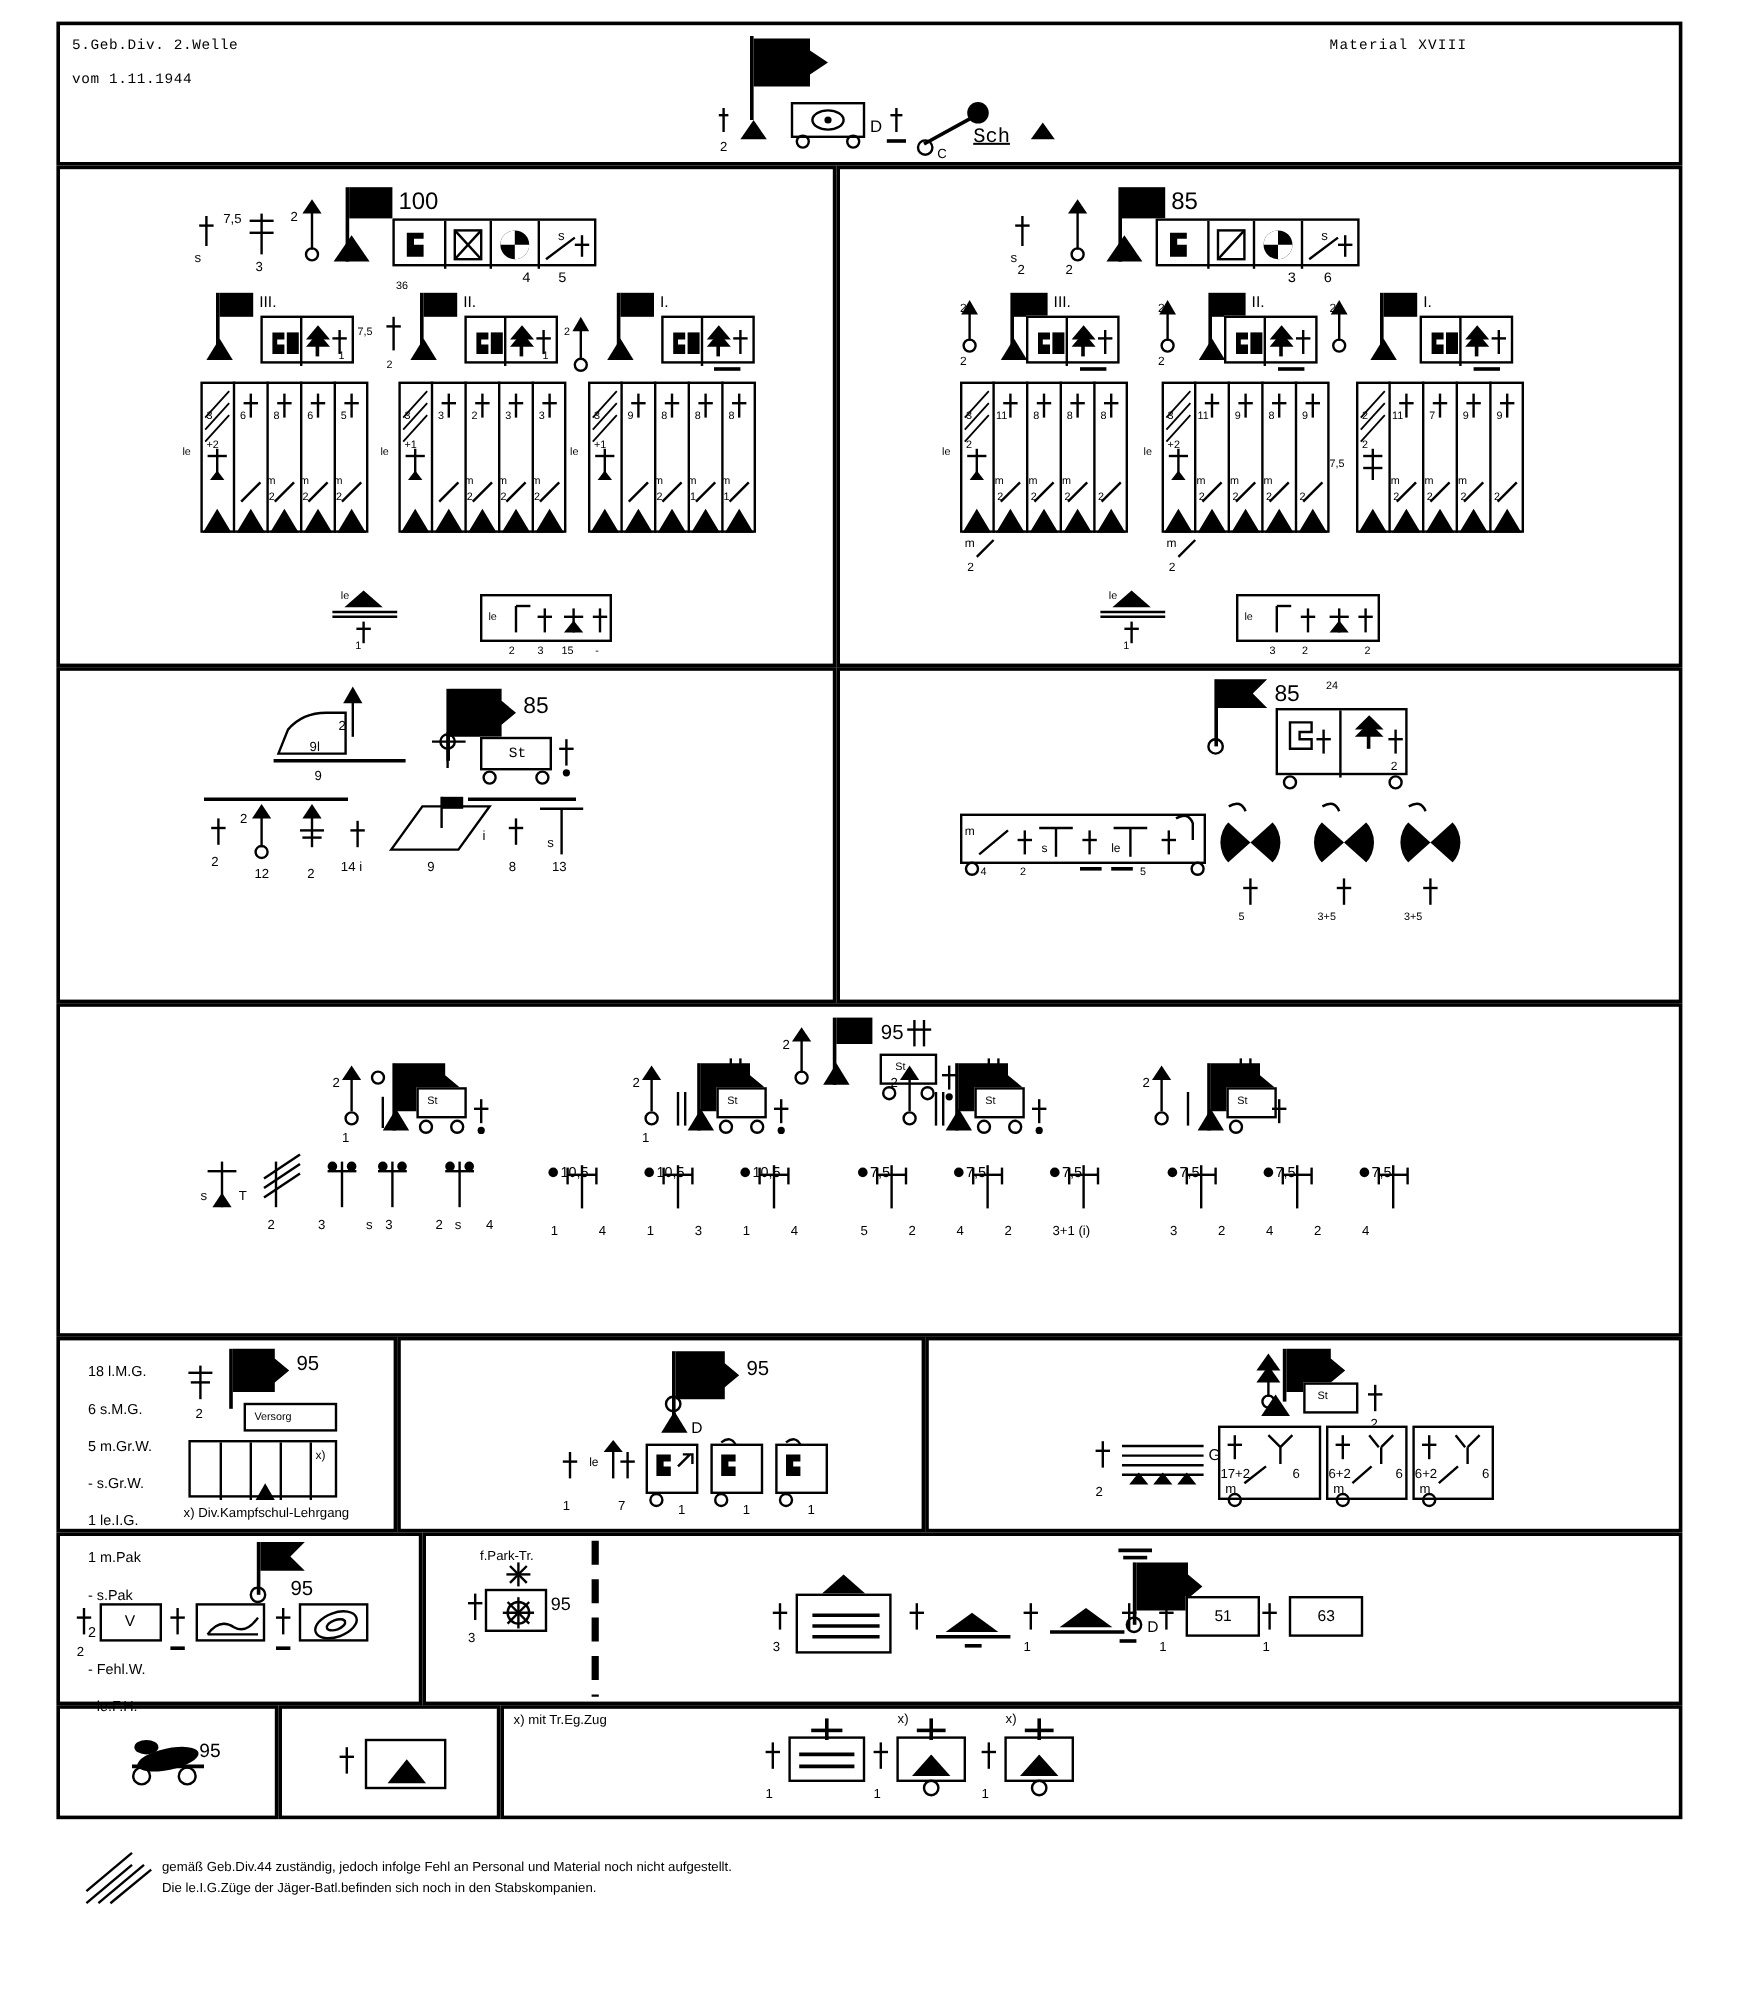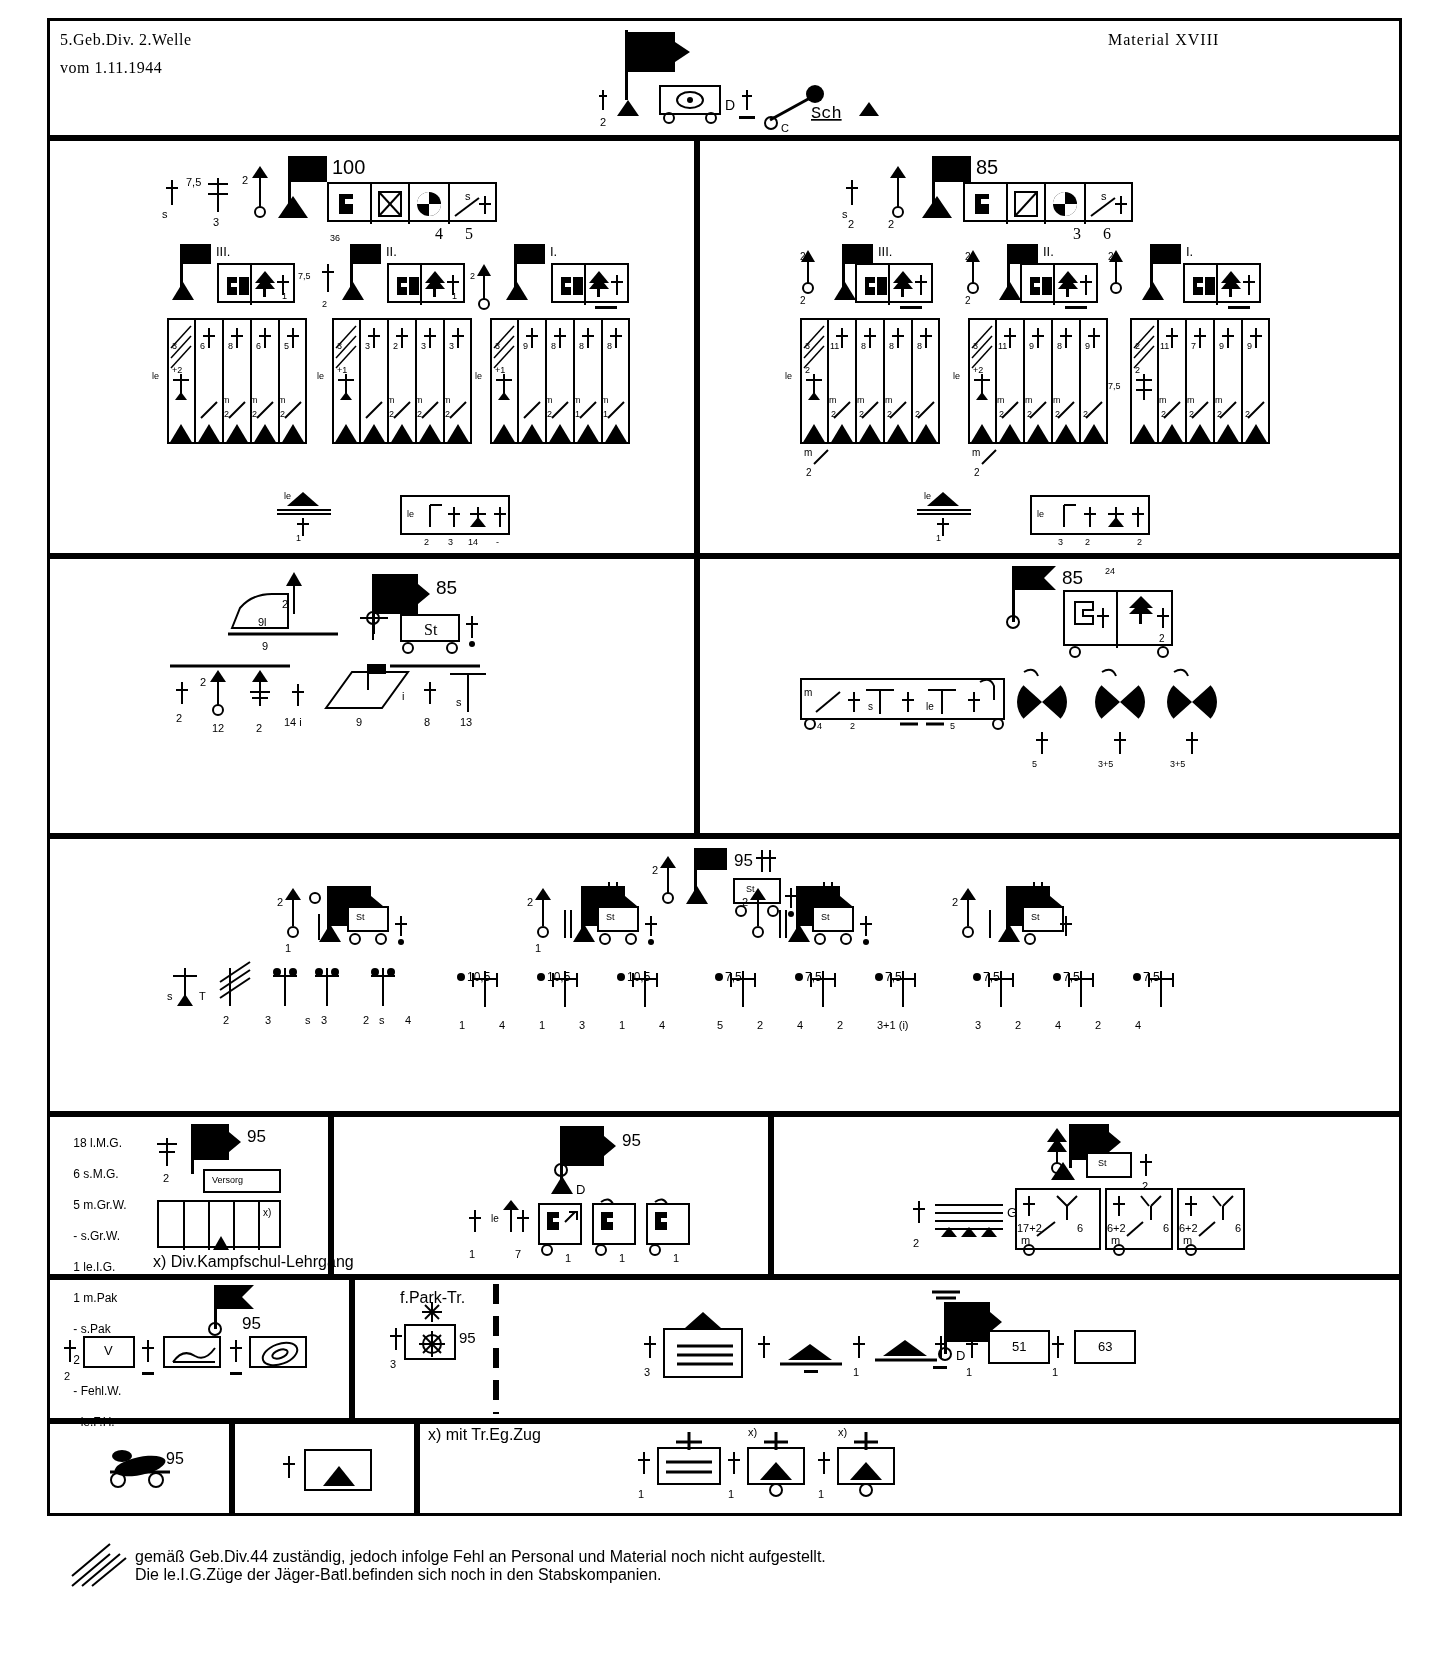--- a/index.html
+++ b/index.html
@@ -11,25 +11,25 @@
   }
   .sheet{position:absolute;left:0;top:0;width:1448px;height:1678px;}
 
   
   .frame{position:absolute;border:3px solid #000;box-sizing:border-box;}
 
   
   .mono{font-family:"Liberation Mono", monospace;}
   .t-title{font-size:19px;letter-spacing:0.5px;white-space:pre;}
   .t-right{font-size:19px;letter-spacing:1px;}
-  .lbl{position:absolute;font-family:Liberation Serif, serif;font-size:16px;line-height:1;}
+  .lbl{position:absolute;font-family:Liberation Mono, monospace;font-size:12px;line-height:1;}
   .lbl-s{position:absolute;font-family:"Liberation Sans", sans-serif;font-size:9px;line-height:1;}
   .lbl-m{position:absolute;font-family:"Liberation Sans", sans-serif;font-size:13px;line-height:1;}
   .lbl-b{position:absolute;font-family:"Liberation Sans", sans-serif;font-size:15px;line-height:1;}
-  .note{position:absolute;font-family:"Liberation Sans", sans-serif;font-size:16px;line-height:15px;white-space:pre;}
+  .note{position:absolute;font-family:"Liberation Sans", sans-serif;font-size:11px;line-height:15px;white-space:pre;}
   .notelist{position:absolute;font-family:"Liberation Sans", sans-serif;font-size:12px;line-height:15.5px;white-space:pre;}
 
   
   .ubox{position:absolute;border:2px solid #000;box-sizing:border-box;background:#fff;}
   .uline{position:absolute;background:#000;}
   svg{display:block;overflow:visible;}
 </style>
 </head>
 <body>
 
@@ -352,21 +352,21 @@
       <line x1="76" y1="10" x2="76" y2="30" stroke="#000" stroke-width="2"></line>
       <line x1="68" y1="17" x2="84" y2="17" stroke="#000" stroke-width="2"></line>
       <polygon points="68,30 84,30 76,20" fill="#000"></polygon>
       <line x1="98" y1="10" x2="98" y2="30" stroke="#000" stroke-width="2"></line>
       <line x1="92" y1="17" x2="104" y2="17" stroke="#000" stroke-width="2"></line>
     </svg>
   </div>
   <div class="lbl-s" style="left:407px;top:510px;">le</div>
   <div class="lbl-s" style="left:424px;top:538px;">2</div>
   <div class="lbl-s" style="left:448px;top:538px;">3</div>
-  <div class="lbl-s" style="left:468px;top:538px;">14</div>
+  <div class="lbl-s" style="left:468px;top:538px;">15</div>
   <div class="lbl-s" style="left:496px;top:538px;">-</div>
 
   <svg style="position:absolute;left:840px;top:150px;width:360px;height:80px;">
     <line x1="12" y1="30" x2="12" y2="55" stroke="#000" stroke-width="2"></line>
     <line x1="6" y1="38" x2="18" y2="38" stroke="#000" stroke-width="2"></line>
     <text x="2" y="68" font-size="11" font-family="Liberation Sans, sans-serif">s</text>
     <text x="8" y="78" font-size="11" font-family="Liberation Sans, sans-serif">2</text>
     <line x1="58" y1="20" x2="58" y2="58" stroke="#000" stroke-width="2"></line>
     <polygon points="50,28 66,28 58,16" fill="#000"></polygon>
     <circle cx="58" cy="62" r="5" fill="none" stroke="#000" stroke-width="2"></circle>

